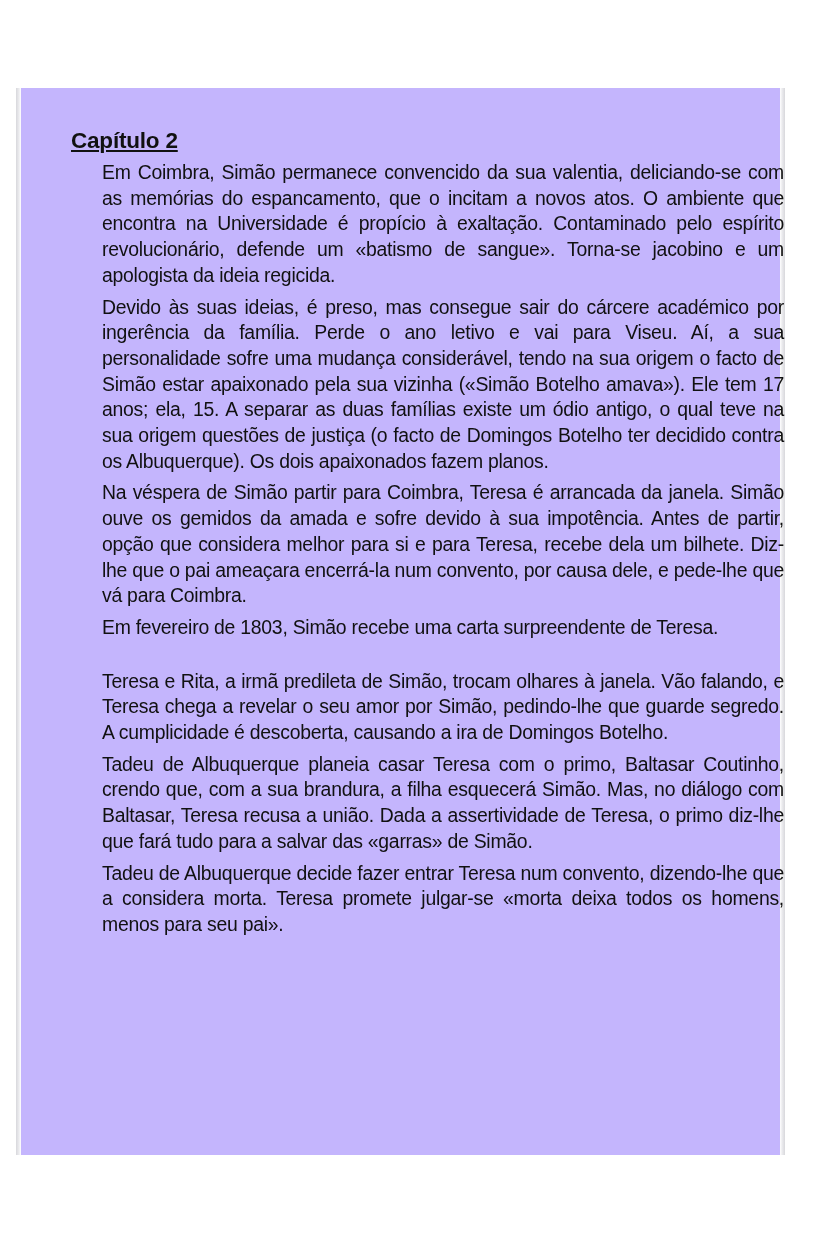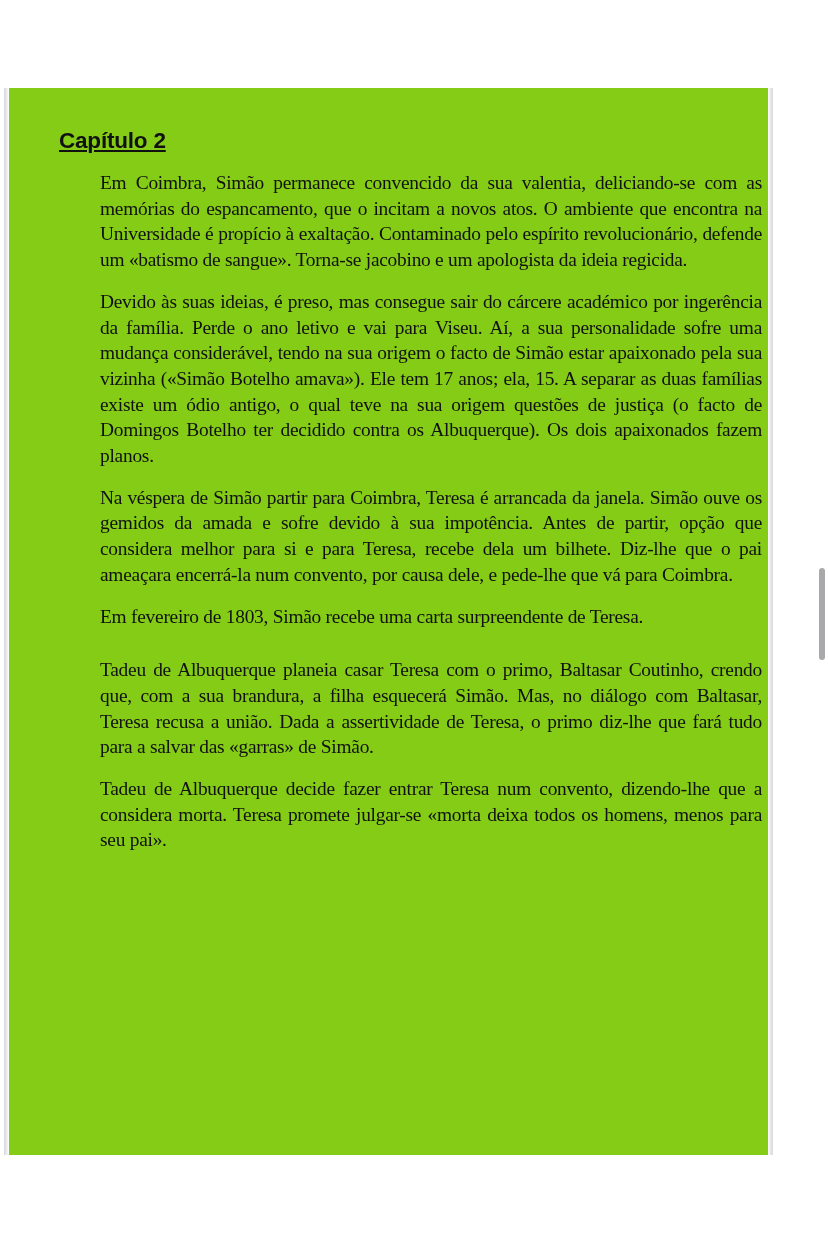--- a/index.html
+++ b/index.html
@@ -10,25 +10,25 @@
   body {
     width: 828px;
     height: 1242px;
     position: relative;
     overflow: hidden;
     font-family: "Liberation Sans", sans-serif;
     color: #111111;
   }
   .viewer {
     position: absolute;
-    left: 4px;
+    left: 16px;
     top: 88px;
     width: 769px;
     height: 1067px;
-    background: #84cc16;
+    background: #c4b5fd;
   }
   .edge-left {
     position: absolute;
     left: 0;
     top: 0;
     width: 5px;
     height: 100%;
     background: linear-gradient(to right, #d8d8dc, #ececef 60%, #ffffff);
   }
   .edge-right {
@@ -62,26 +62,25 @@
     text-underline-offset: 2px;
     margin: 0;
     line-height: 26px;
     letter-spacing: -0.2px;
   }
   .chapter-body {
     margin-left: 25px;
     width: 694px;
   }
   .para {
-    margin: 16px;
+    margin: 6px;
     font-size: 19.4px;
     line-height: 25.7px;
     text-align: justify;
     letter-spacing: -0.25px;
-    font-family: Liberation Serif, serif;
   }
   .chapter + .chapter {
     margin-top: 28px;
   }
 </style>
 </head>
 <body>
 
 <div class="viewer">
   <div class="edge-left"></div>
@@ -95,19 +94,20 @@
       <div class="chapter-body">
         <p class="para">Em Coimbra, Simão permanece convencido da sua valentia, deliciando-se com as memórias do espancamento, que o incitam a novos atos. O ambiente que encontra na Universidade é propício à exaltação. Contaminado pelo espírito revolucionário, defende um «batismo de sangue». Torna-se jacobino e um apologista da ideia regicida.</p>
         <p class="para">Devido às suas ideias, é preso, mas consegue sair do cárcere académico por ingerência da família. Perde o ano letivo e vai para Viseu. Aí, a sua personalidade sofre uma mudança considerável, tendo na sua origem o facto de Simão estar apaixonado pela sua vizinha («Simão Botelho amava»). Ele tem 17 anos; ela, 15. A separar as duas famílias existe um ódio antigo, o qual teve na sua origem questões de justiça (o facto de Domingos Botelho ter decidido contra os Albuquerque). Os dois apaixonados fazem planos.</p>
         <p class="para">Na véspera de Simão partir para Coimbra, Teresa é arrancada da janela. Simão ouve os gemidos da amada e sofre devido à sua impotência. Antes de partir, opção que considera melhor para si e para Teresa, recebe dela um bilhete. Diz-lhe que o pai ameaçara encerrá-la num convento, por causa dele, e pede-lhe que vá para Coimbra.</p>
         <p class="para">Em fevereiro de 1803, Simão recebe uma carta surpreendente de Teresa.</p>
       </div>
     </section>
 
     <section class="chapter">
       <div class="chapter-body">
+        <p class="para">Teresa e Rita, a irmã predileta de Simão, trocam olhares à janela. Vão falando, e Teresa chega a revelar o seu amor por Simão, pedindo-lhe que guarde segredo. A cumplicidade é descoberta, causando a ira de Domingos Botelho.</p>
         <p class="para">Tadeu de Albuquerque planeia casar Teresa com o primo, Baltasar Coutinho, crendo que, com a sua brandura, a filha esquecerá Simão. Mas, no diálogo com Baltasar, Teresa recusa a união. Dada a assertividade de Teresa, o primo diz-lhe que fará tudo para a salvar das «garras» de Simão.</p>
         <p class="para">Tadeu de Albuquerque decide fazer entrar Teresa num convento, dizendo-lhe que a considera morta. Teresa promete julgar-se «morta deixa todos os homens, menos para seu pai».</p>
       </div>
     </section>
 
   </div>
 </div>
 
 </body></html>

